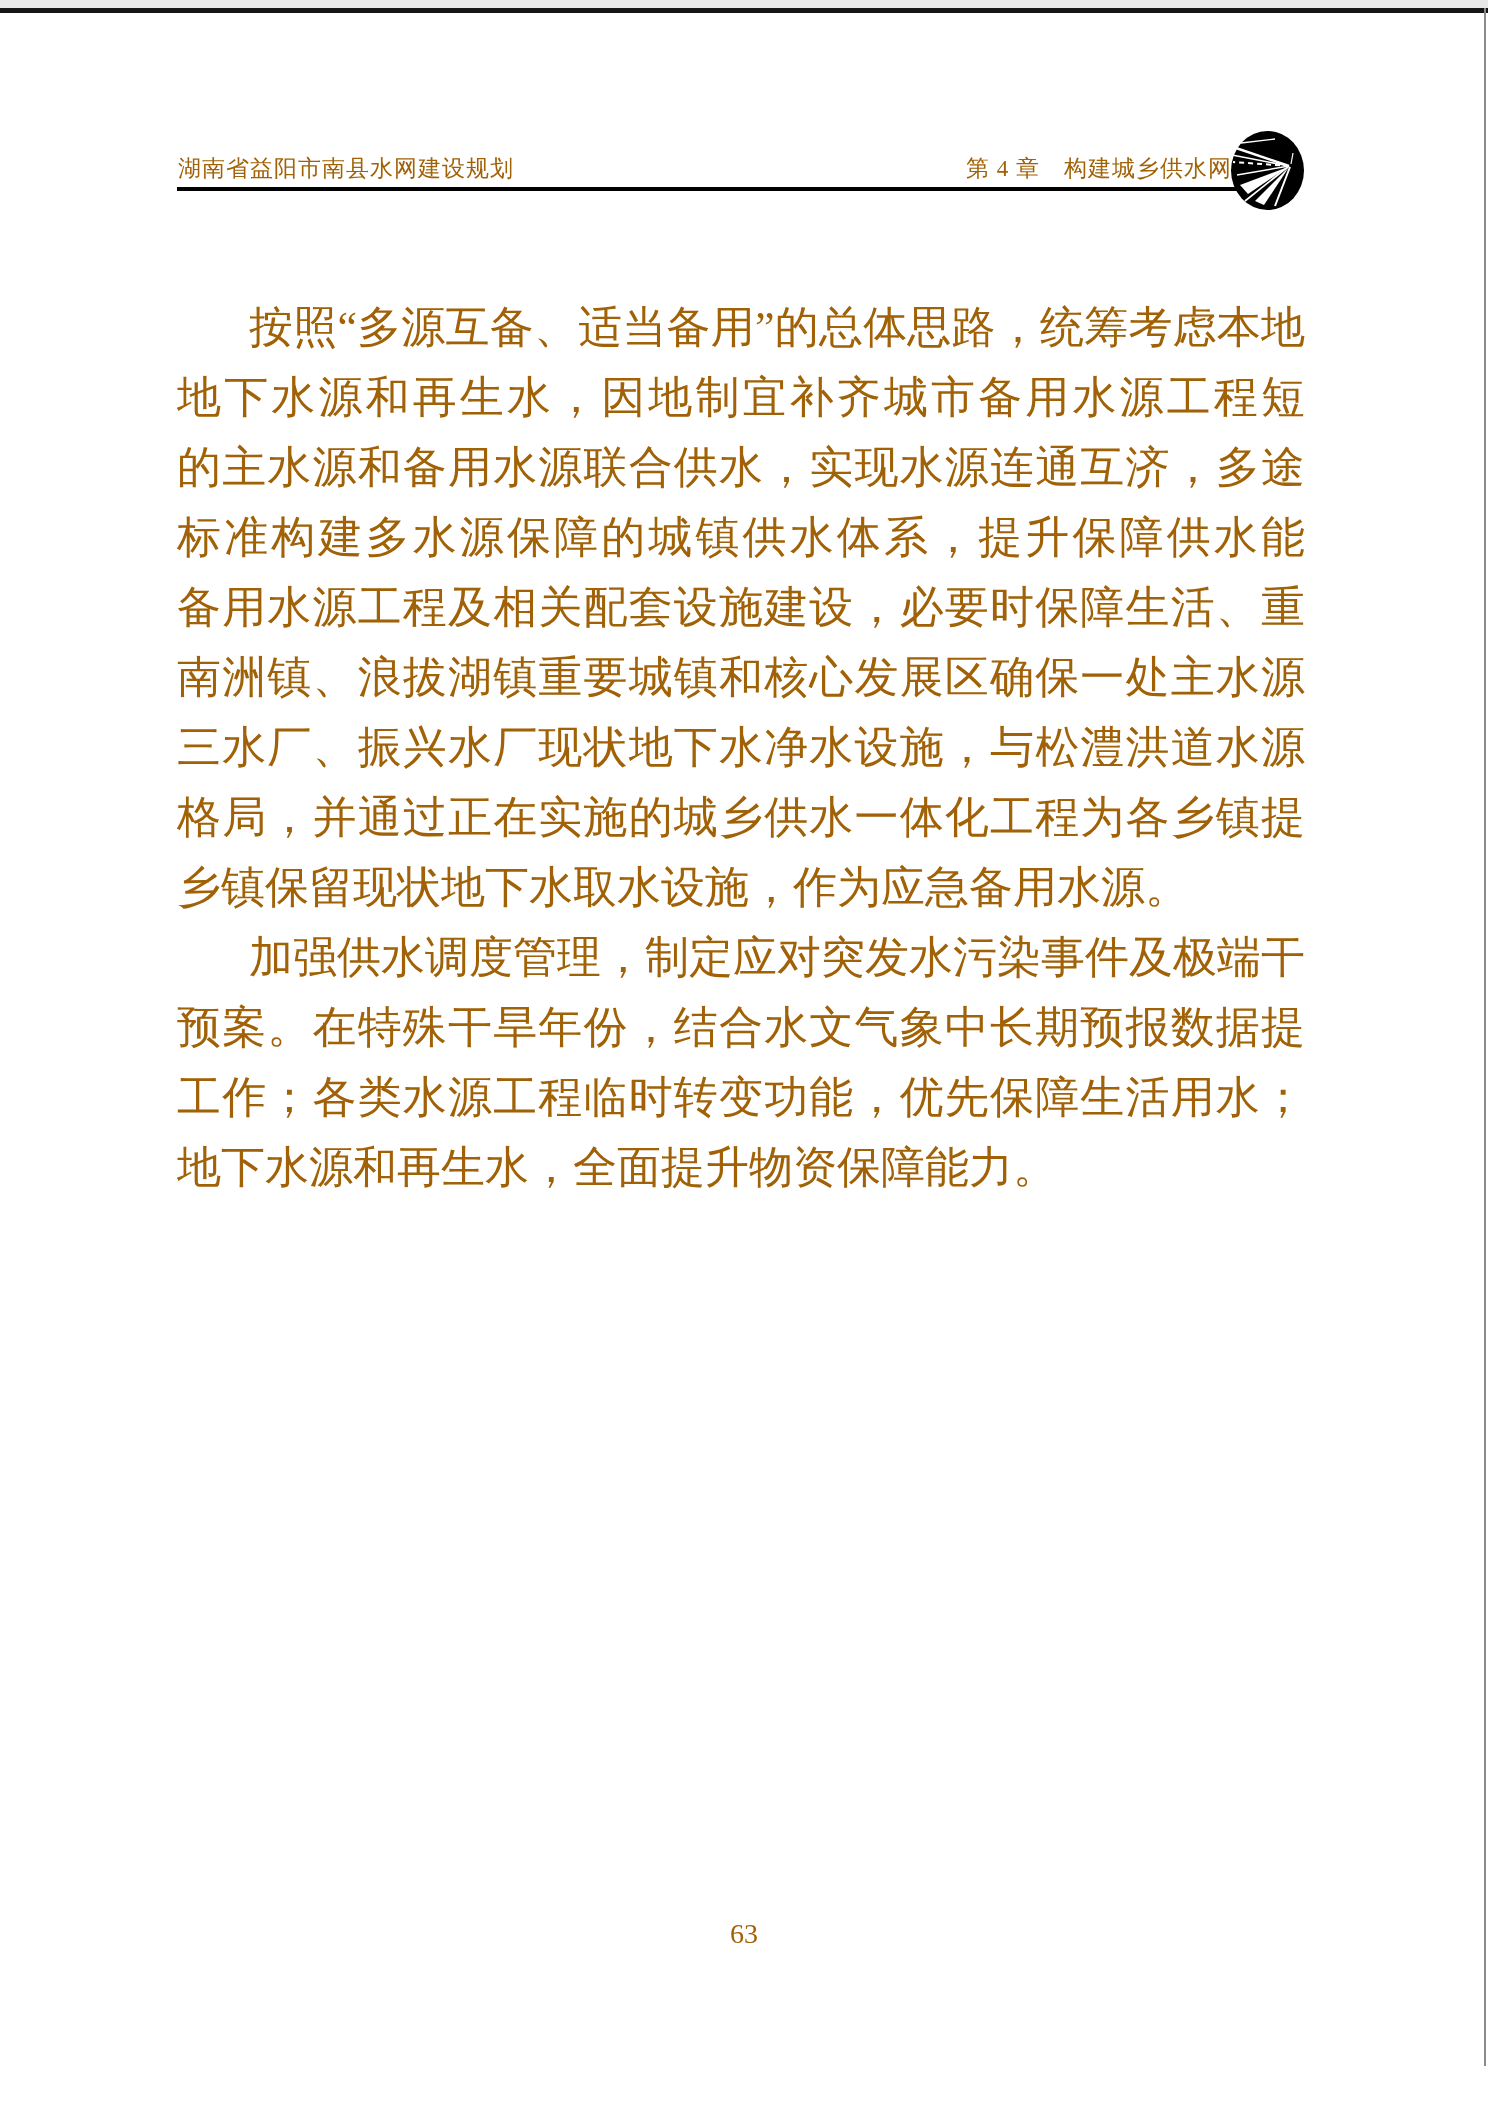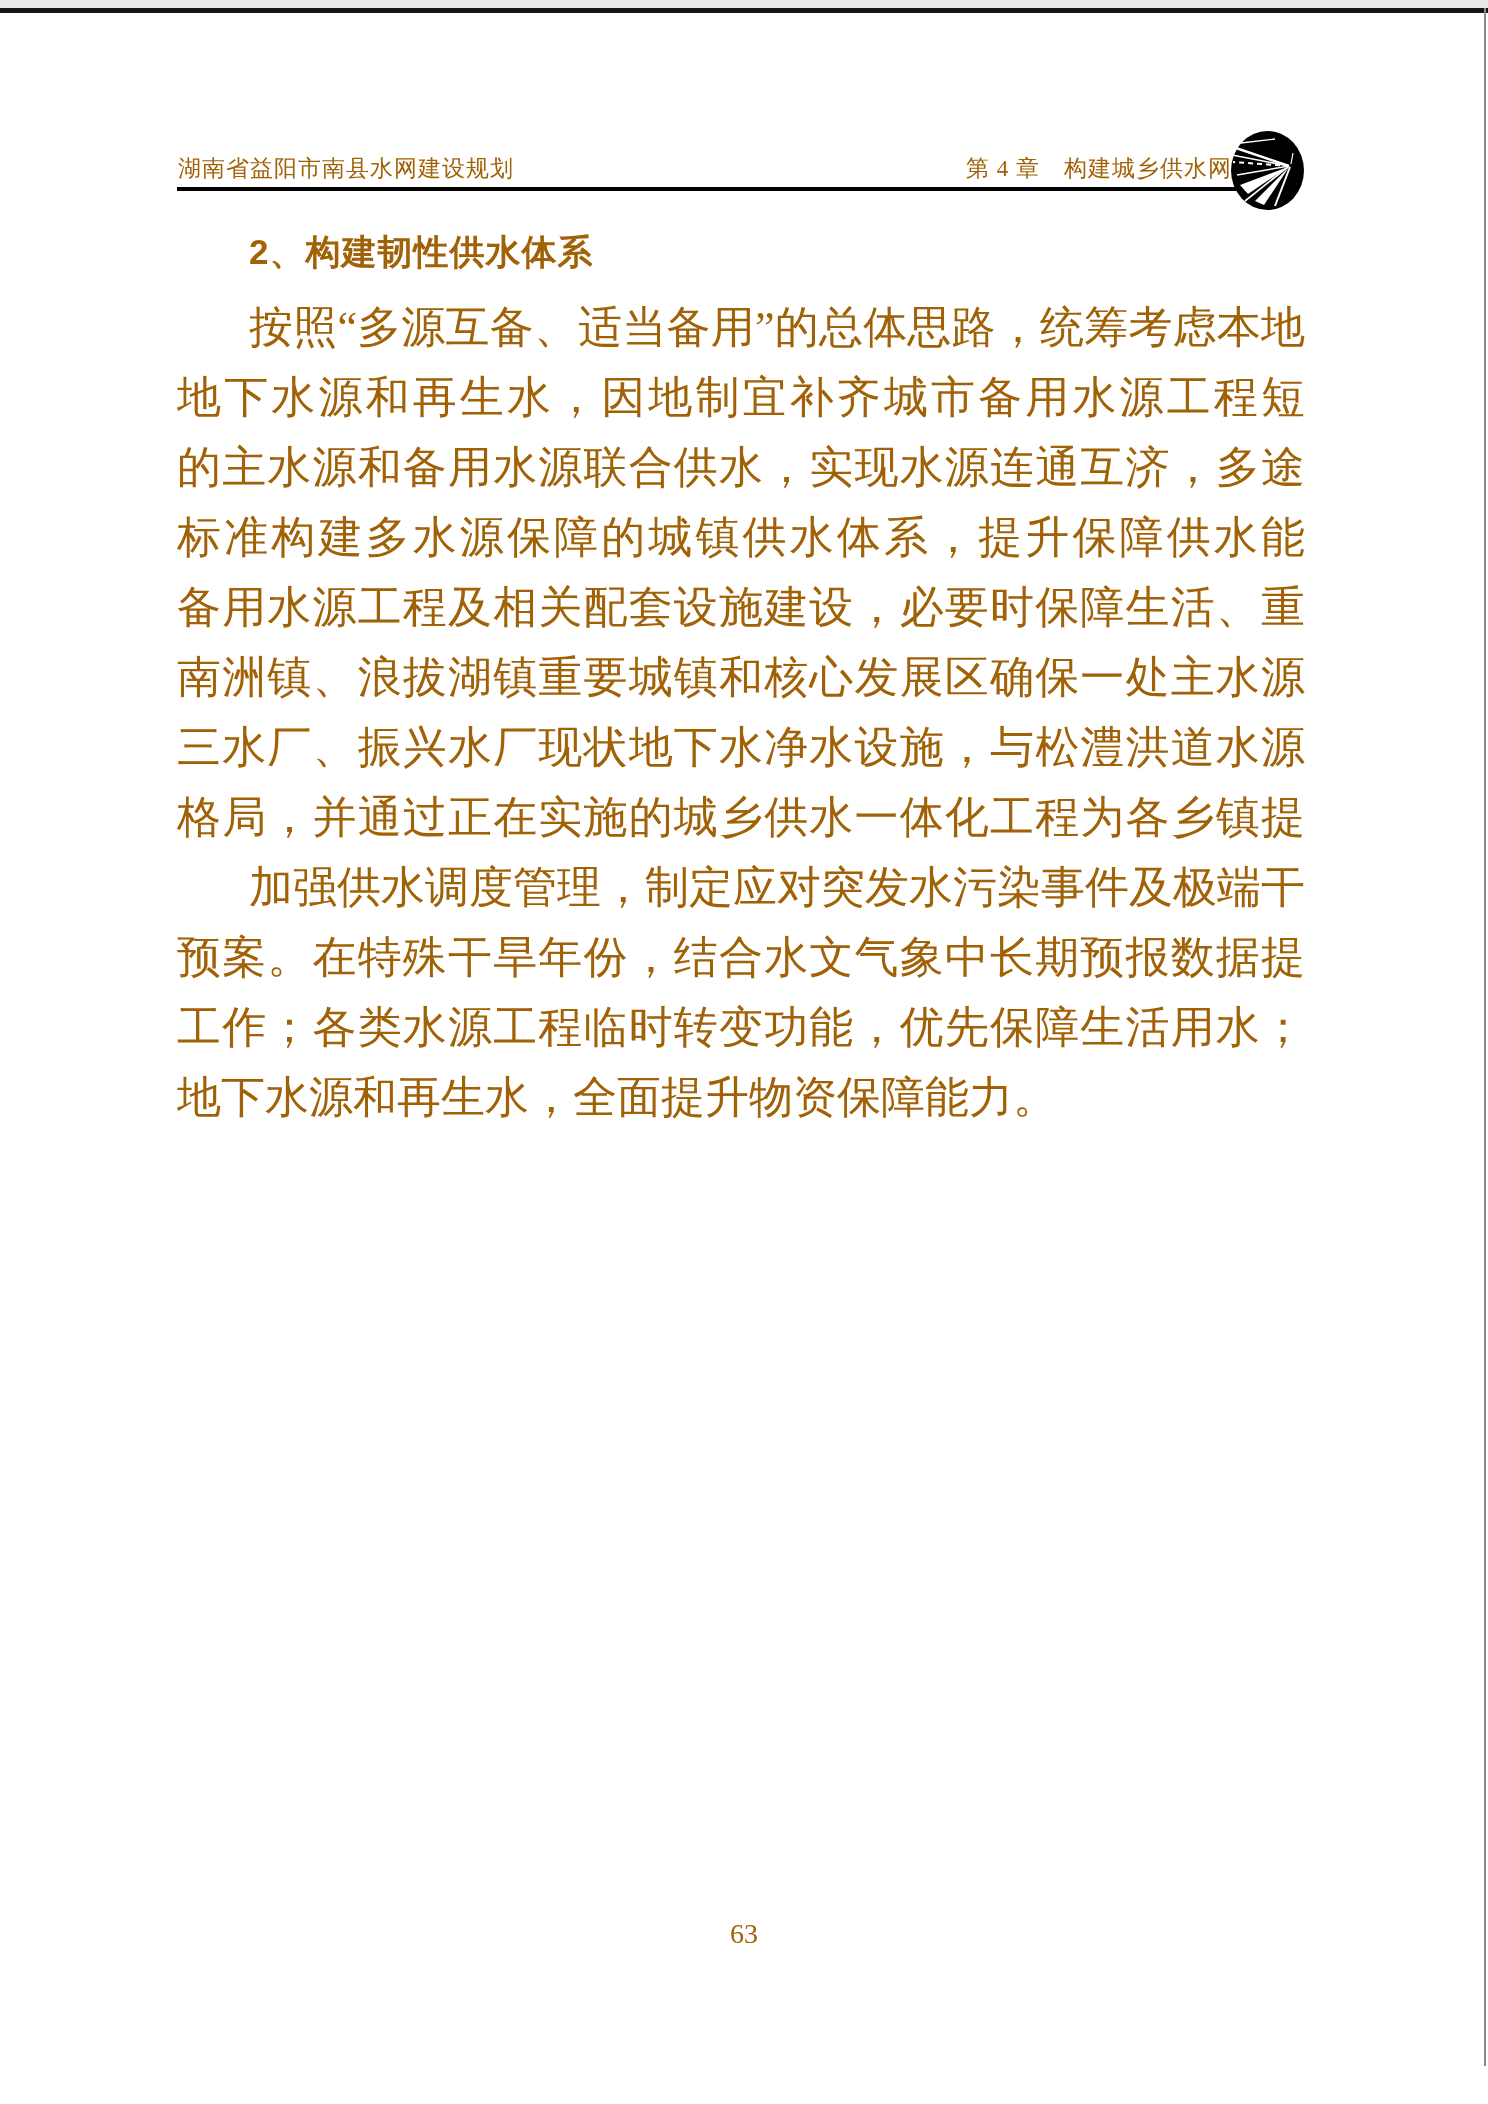--- a/index.html
+++ b/index.html
@@ -73,31 +73,31 @@
       <path d="M58,35 L6,44" stroke="#fff" stroke-width="1.4" fill="none"></path>
       <polygon points="57,36 9,54 17,63" fill="#fff"></polygon>
       <polygon points="58,36 24,70 33,74" fill="#fff"></polygon>
       <path d="M58,35 L14,70" stroke="#fff" stroke-width="1.6" fill="none"></path>
       <path d="M59,36 L44,75" stroke="#fff" stroke-width="2" fill="none"></path>
       <path d="M10,12 L44,8" stroke="#fff" stroke-width="1.4" fill="none"></path>
       <path d="M60,33 L62,22" stroke="#fff" stroke-width="1.2" fill="none"></path>
     </svg>
   </div>
 
-  <h2 class="heading">2、构建韧性供水体系</h2>
 
   <div class="bodytext" id="paragraphs">
       <div class="line first">按照“多源互备、适当备用”的总体思路，统筹考虑本地地表水源、</div>
       <div class="line">地下水源和再生水，因地制宜补齐城市备用水源工程短板，加强相互独立</div>
       <div class="line">的主水源和备用水源联合供水，实现水源连通互济，多途径、多方式、高</div>
       <div class="line">标准构建多水源保障的城镇供水体系，提升保障供水能力。推进建设一批</div>
       <div class="line">备用水源工程及相关配套设施建设，必要时保障生活、重要工业基本供水。</div>
       <div class="line">南洲镇、浪拔湖镇重要城镇和核心发展区确保一处主水源与一处备用水源，</div>
       <div class="line">三水厂、振兴水厂现状地下水净水设施，与松澧洪道水源形成双水源供水</div>
       <div class="line">格局，并通过正在实施的城乡供水一体化工程为各乡镇提供第二水源；各</div>
+      <div class="line last">乡镇保留现状地下水取水设施，作为应急备用水源。</div>
       <div class="line first">加强供水调度管理，制定应对突发水污染事件及极端干旱年份的供水</div>
       <div class="line">预案。在特殊干旱年份，结合水文气象中长期预报数据提前做好应对准备</div>
       <div class="line">工作；各类水源工程临时转变功能，优先保障生活用水；加强专业型、专</div>
       <div class="line last">地下水源和再生水，全面提升物资保障能力。</div>
     </div>
 
   <div class="pageno">63</div>
 </div>
 
 </body></html>

